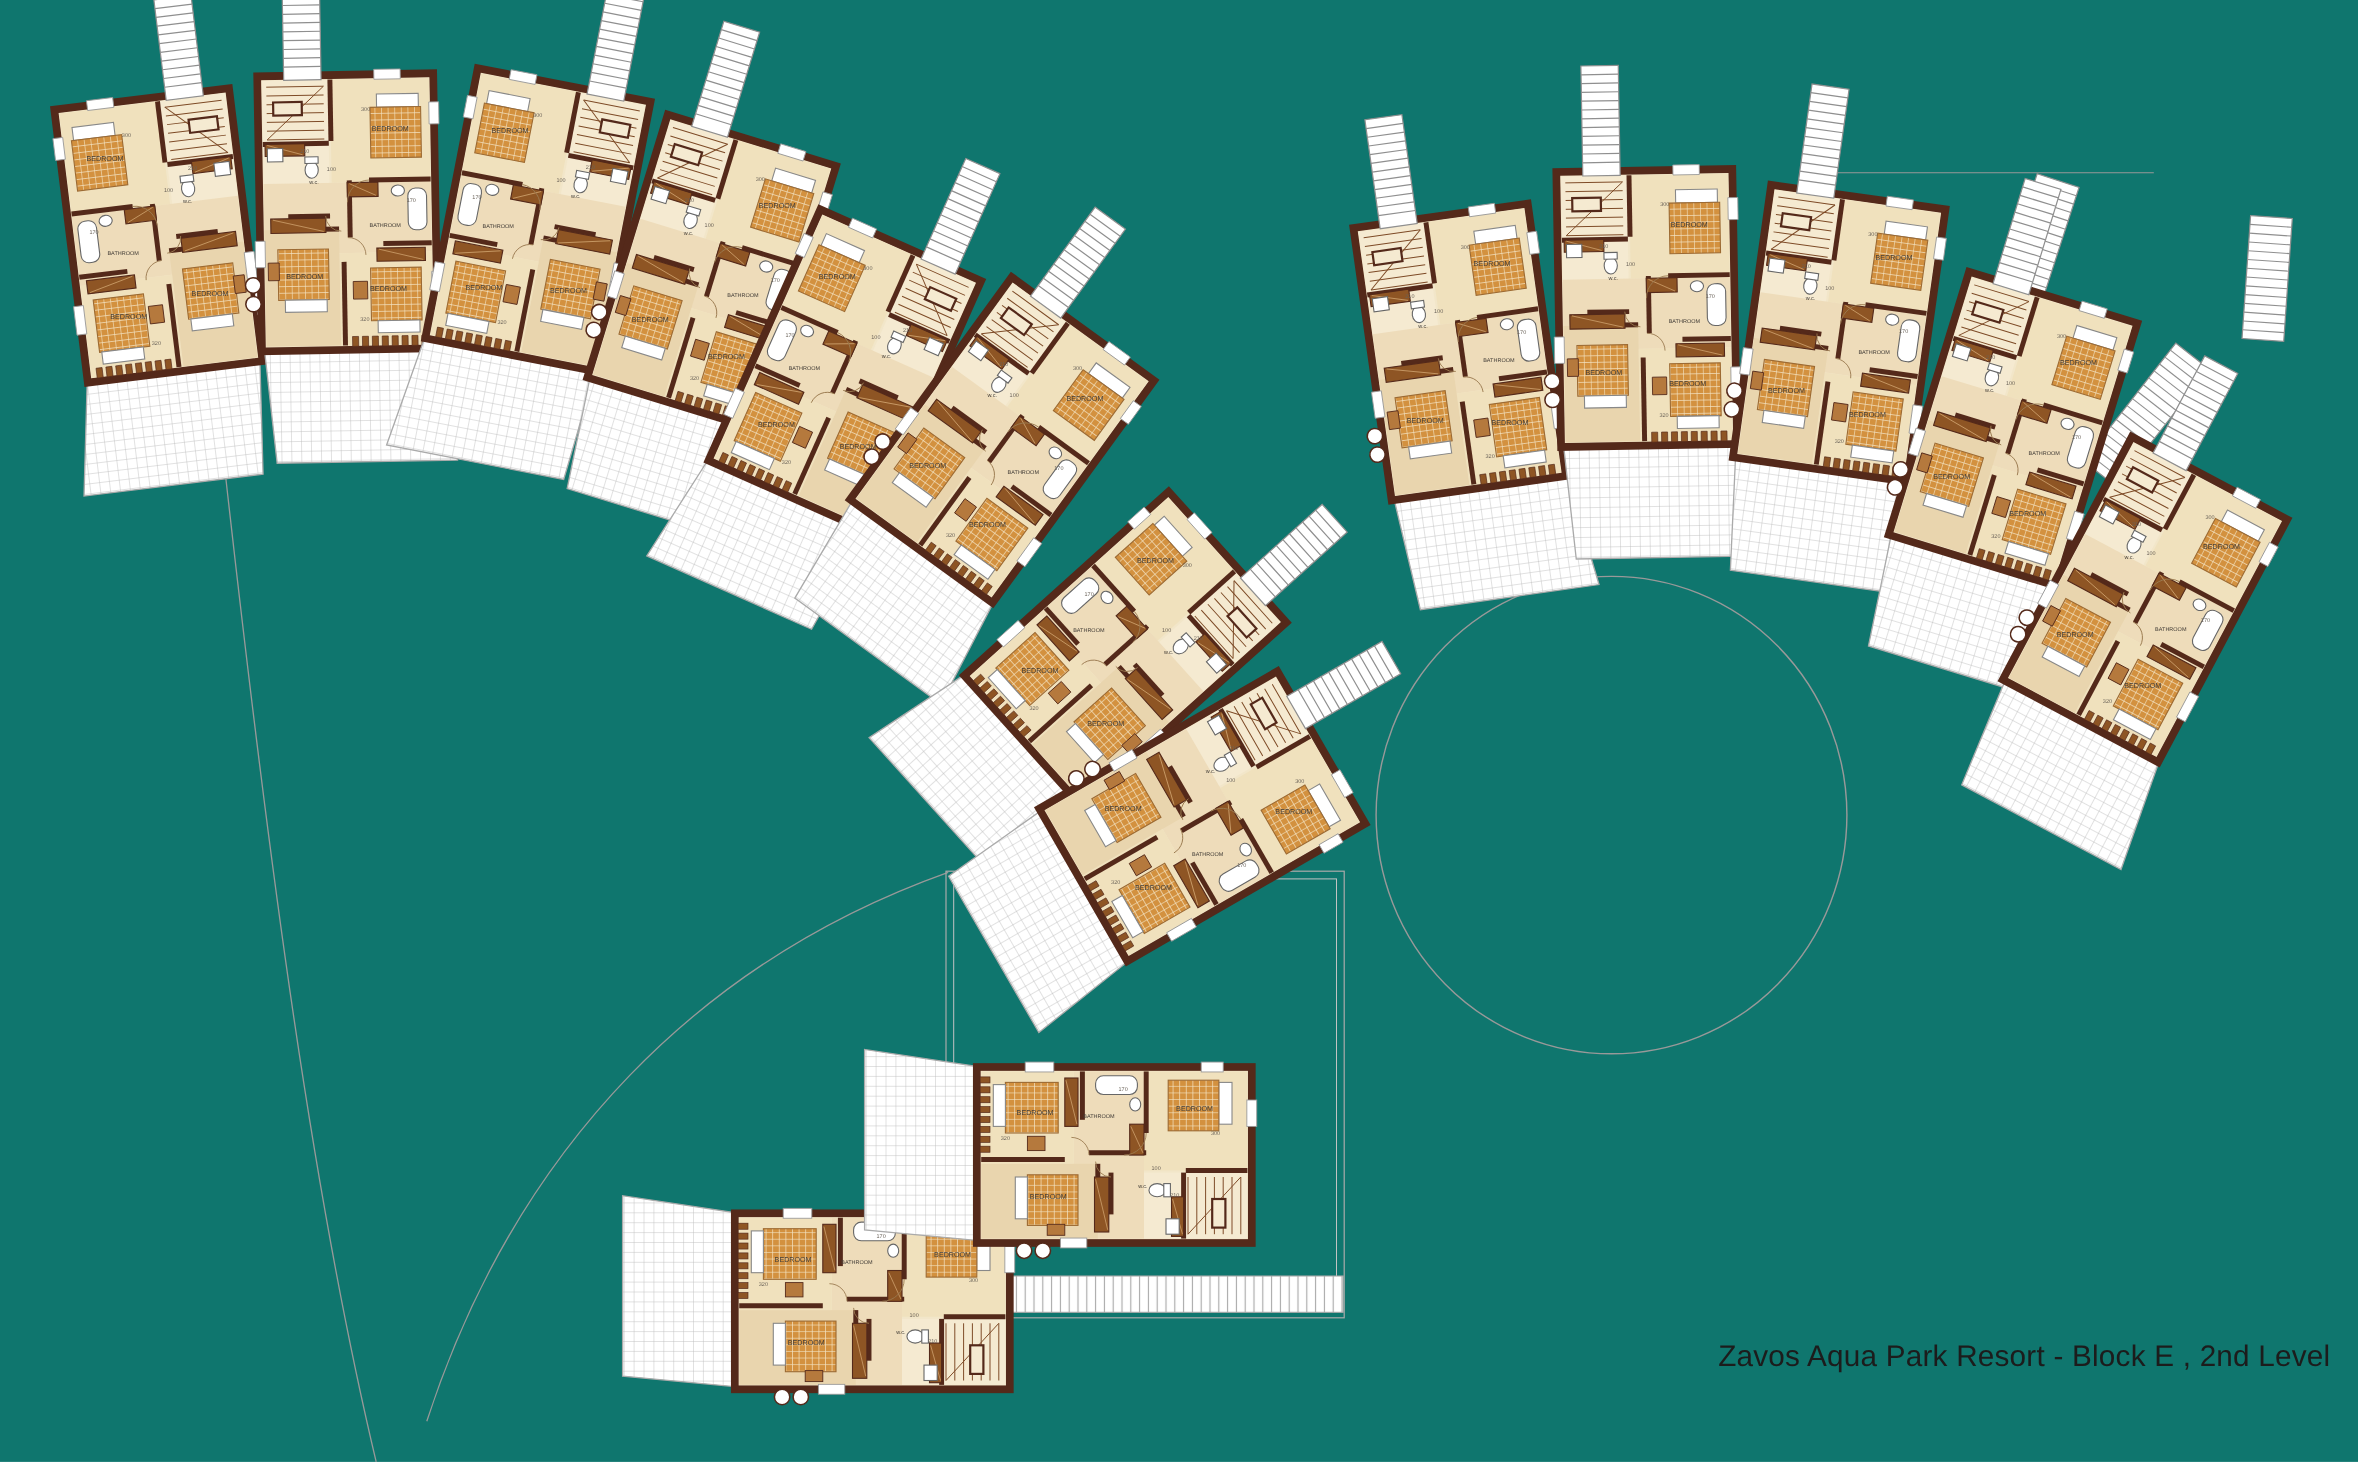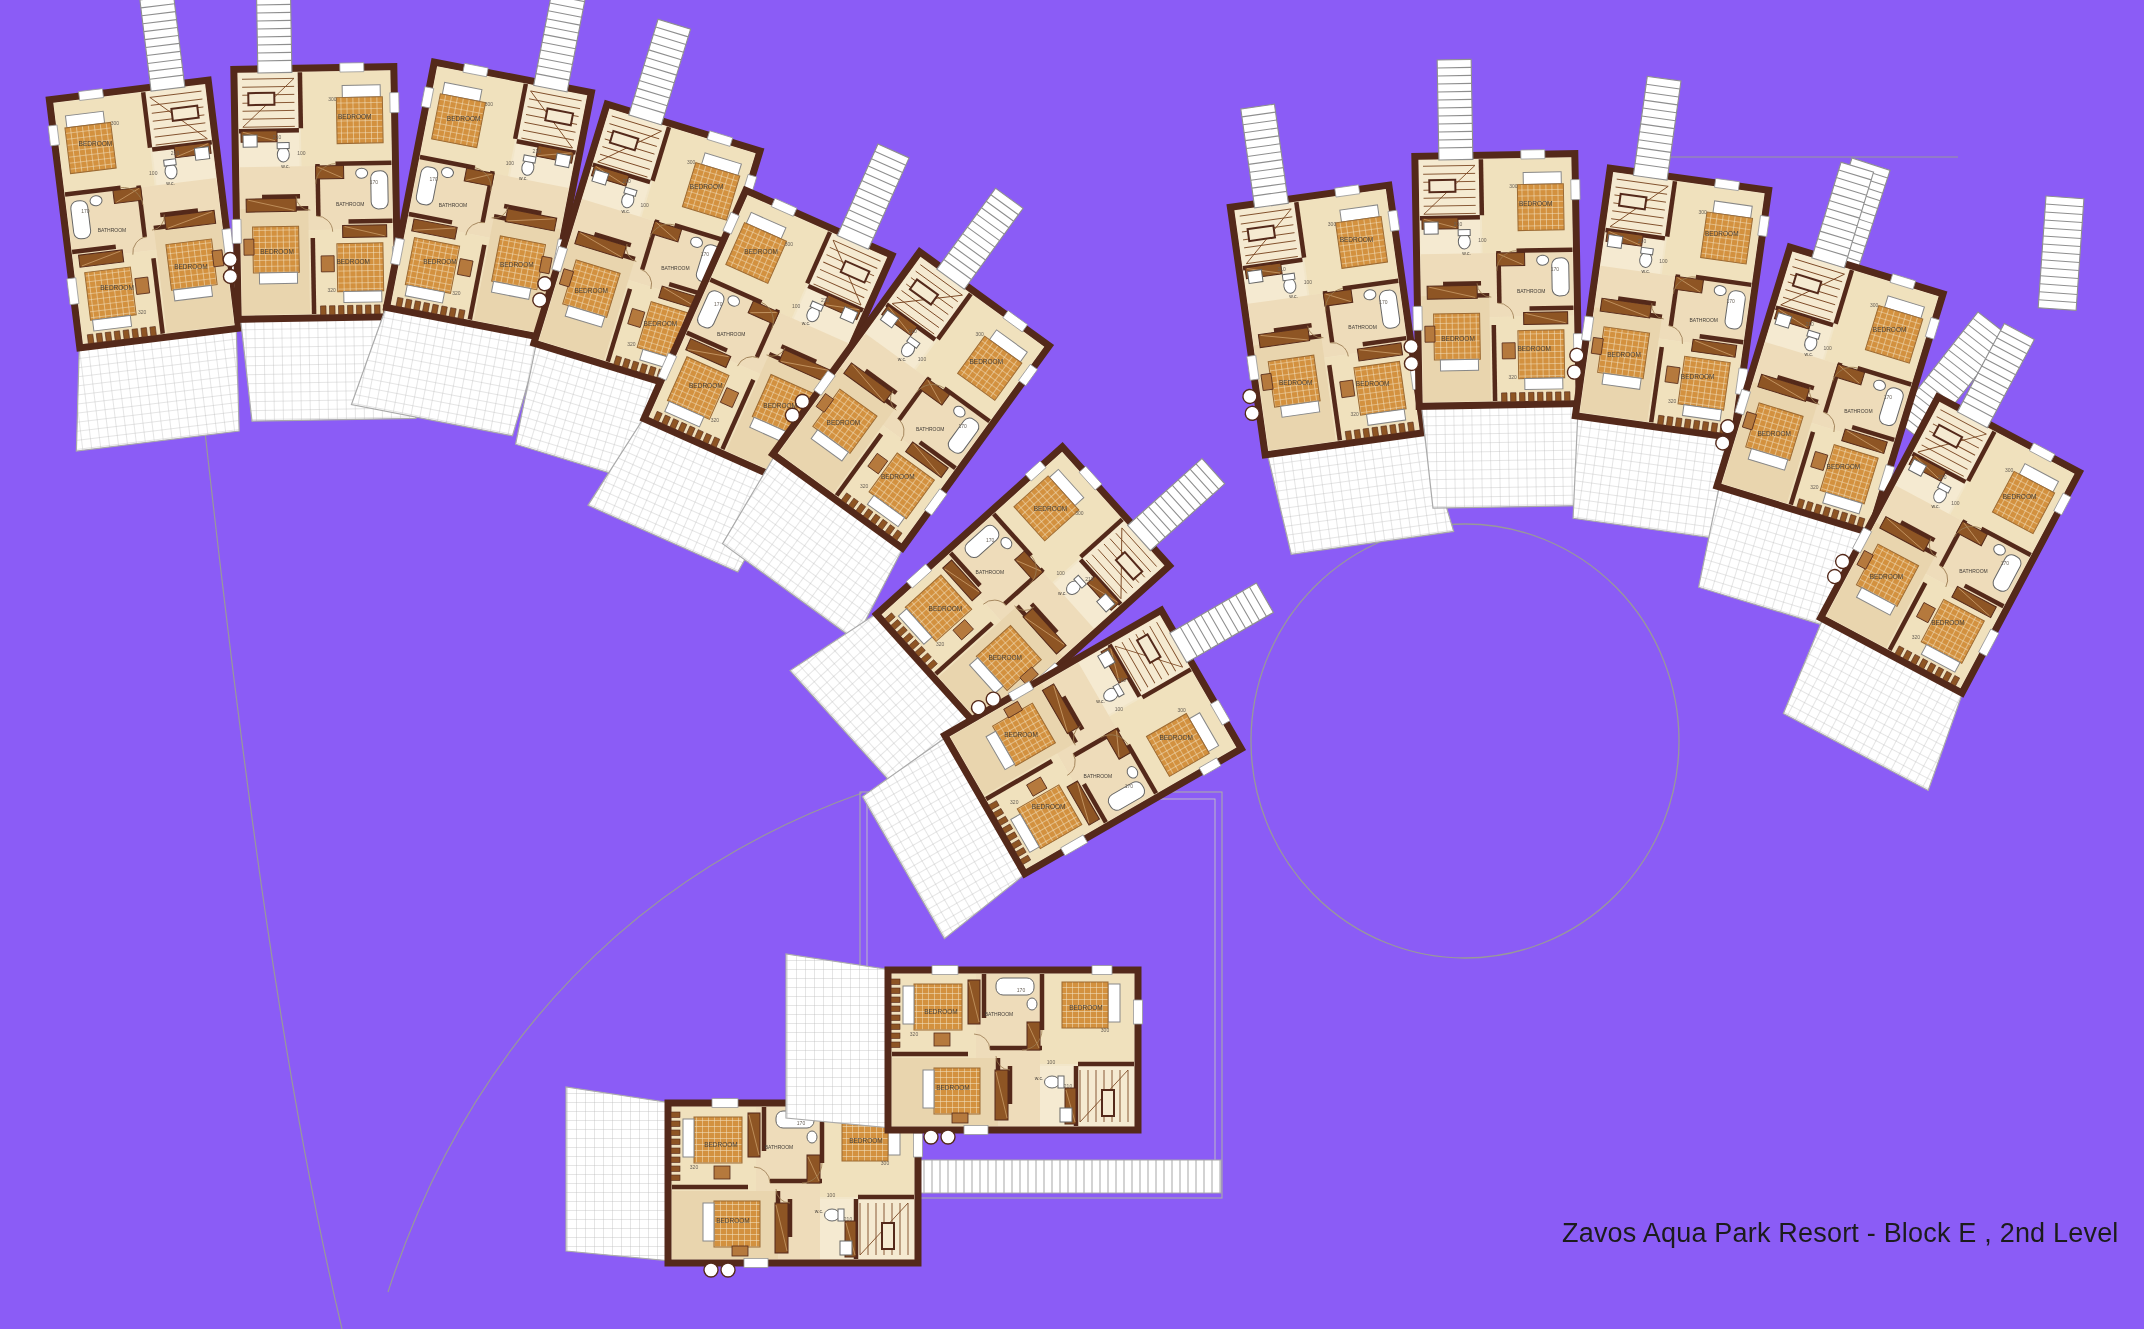--- a/index.html
+++ b/index.html
@@ -1,16 +1,16 @@
 <!DOCTYPE html>
 <html><head>
 <meta charset="utf-8">
 <style>
   html,body{margin:0;padding:0;background:#ffffff;}
-  #page{position:relative;width:2144px;height:1329px;background:#8b5cf6;overflow:hidden;
+  #page{position:relative;width:2144px;height:1329px;background:#0f766e;overflow:hidden;
         font-family:"Liberation Sans", sans-serif;}
   #plan{position:absolute;left:0;top:0;}
   #plan-title{position:absolute;left:1562px;top:1218px;font-size:27px;color:#1c1c1c;
               font-family:"Liberation Sans", sans-serif;white-space:nowrap;letter-spacing:0.2px;}
   svg text{font-family:"Liberation Sans", sans-serif;}
 </style>
 </head>
 <body>
 
 <div id="page">

